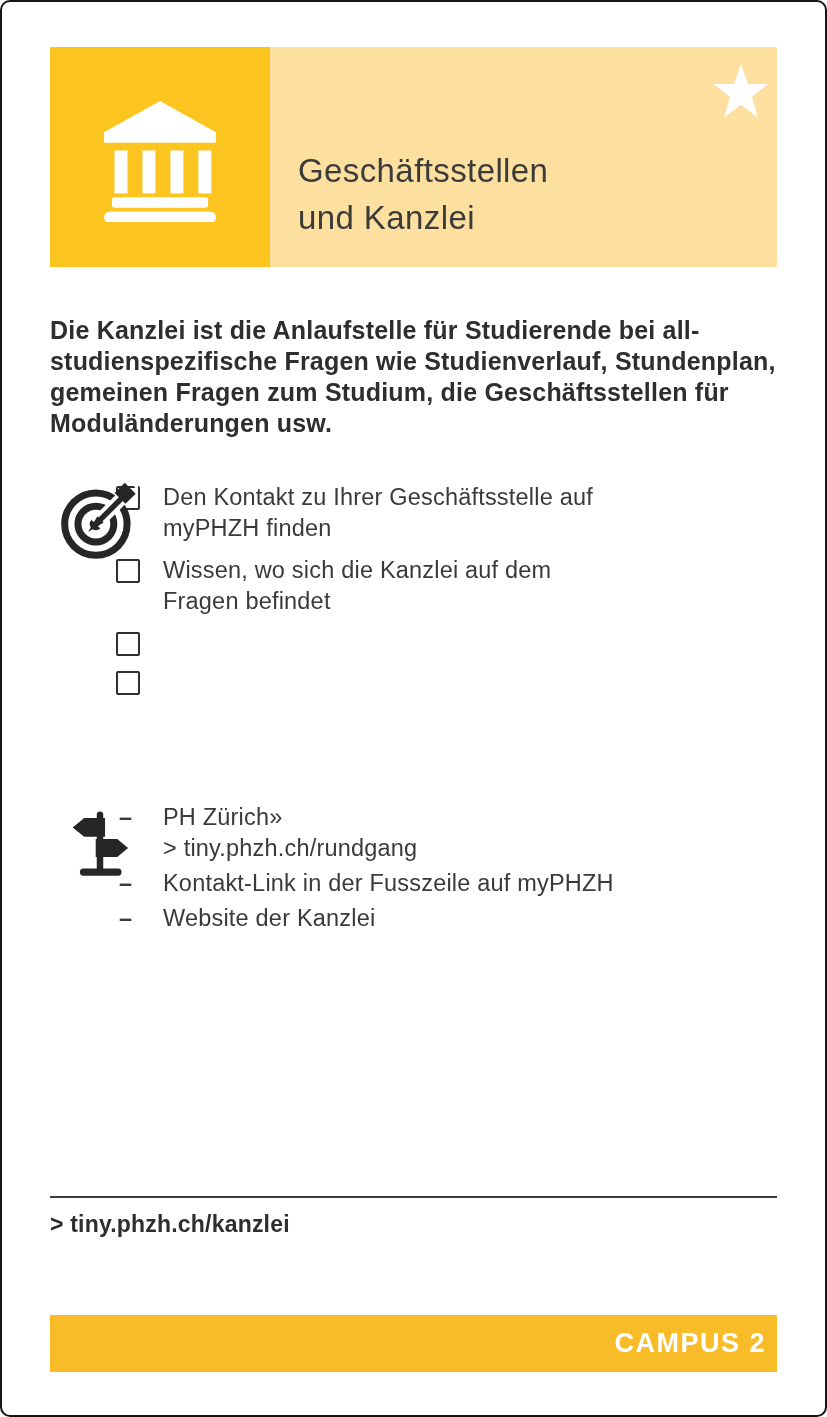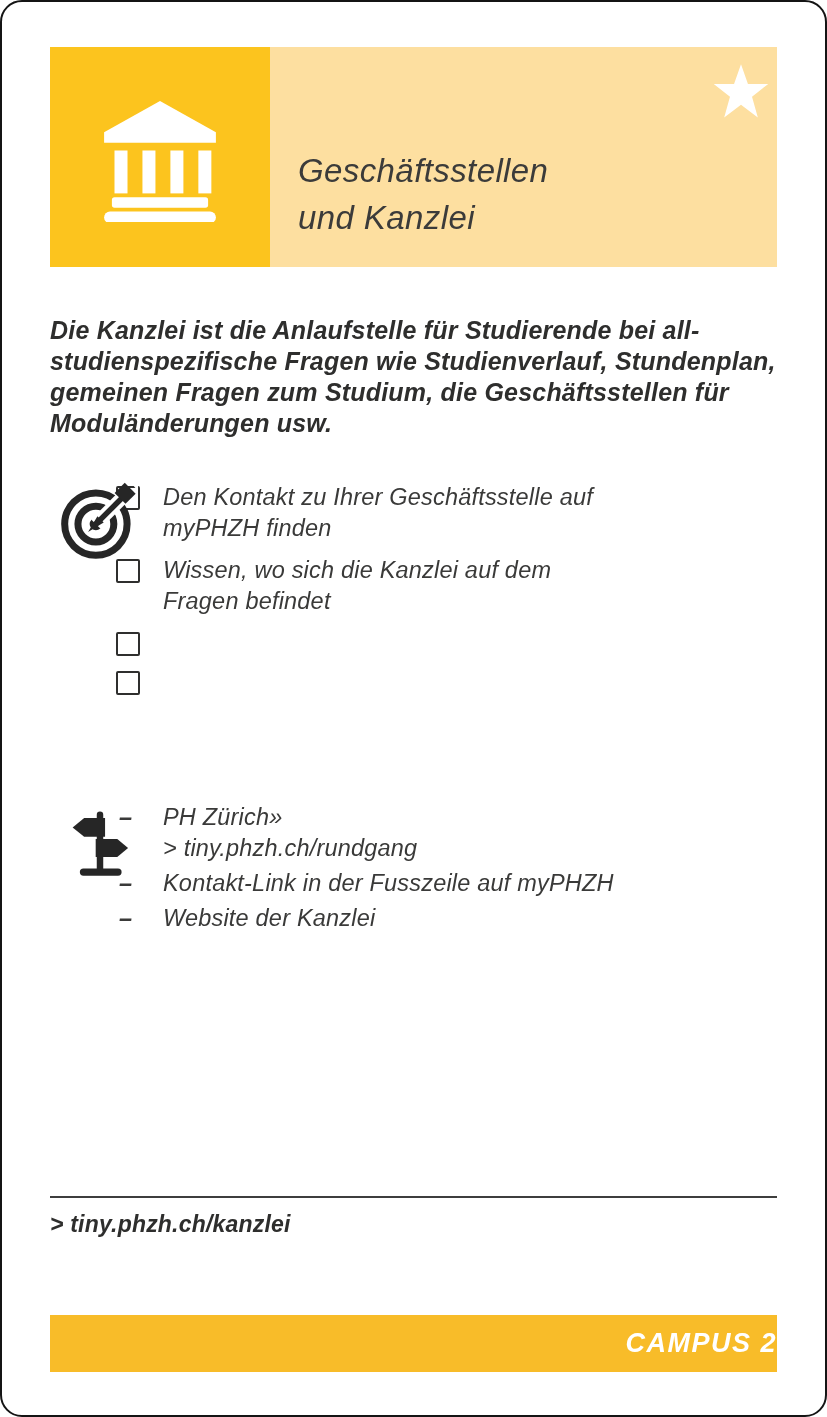--- a/index.html
+++ b/index.html
@@ -14,23 +14,22 @@
   body{
     width:827px;height:1417px;
     font-family:"Liberation Sans", sans-serif;
     color:var(--ink);
   }
   .card{
     position:relative;
     width:827px;height:1417px;
     background:#fff;
     border:2px solid #141414;
-    border-radius:22px;
+    border-radius:10px;
     overflow:hidden;
-    font-style:italic;
   }
   
   .header{
     position:absolute;top:45px;left:48px;right:48px;height:220px;
     display:flex;
   }
   .header-icon-box{
     width:220px;height:220px;
     background:var(--header-square);
     display:flex;align-items:center;justify-content:center;
@@ -98,20 +97,21 @@
   }
   .link-line{
     font-weight:bold;font-size:23px;line-height:34px;color:var(--ink);
     letter-spacing:0.2px;cursor:pointer;
   }
   
   .footer{
     position:absolute;top:1313px;left:48px;right:48px;height:57px;
     background:var(--footer-bar);
     display:flex;align-items:center;justify-content:flex-end;
+    padding-right:11px;
   }
   .footer-label{
     color:#ffffff;font-weight:bold;font-size:27px;letter-spacing:1.5px;
   }
 </style>
 </head>
 <body>
 
 <div class="card">
 

